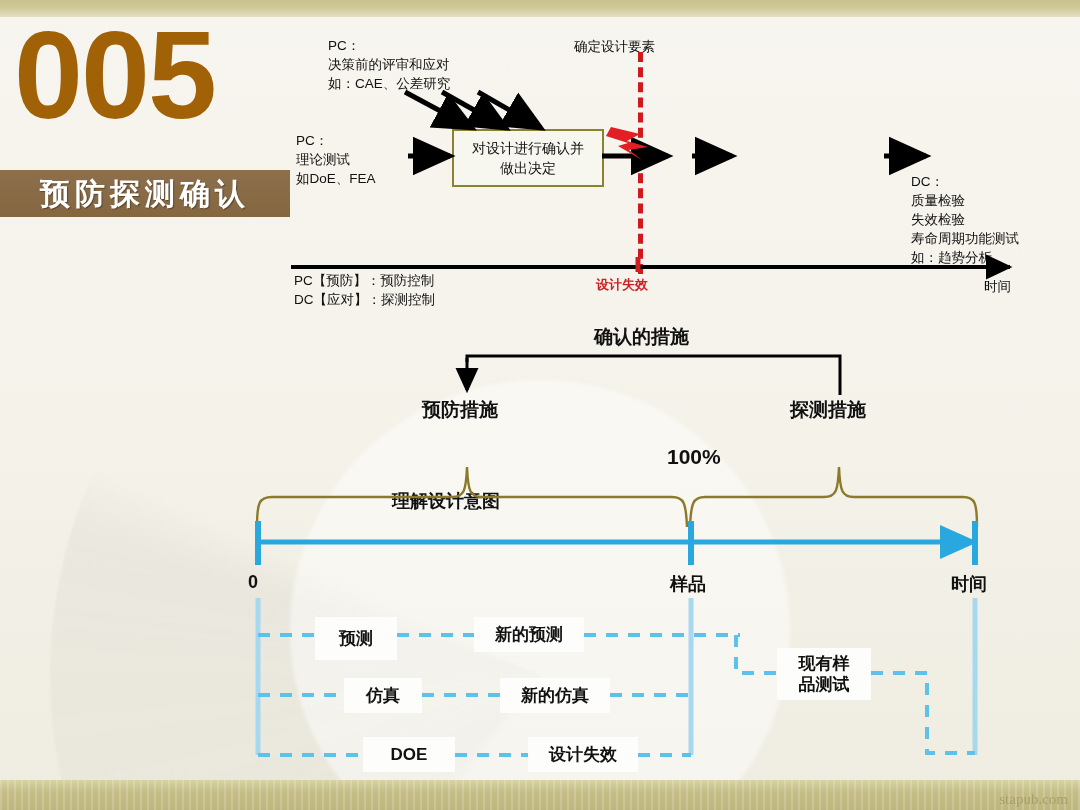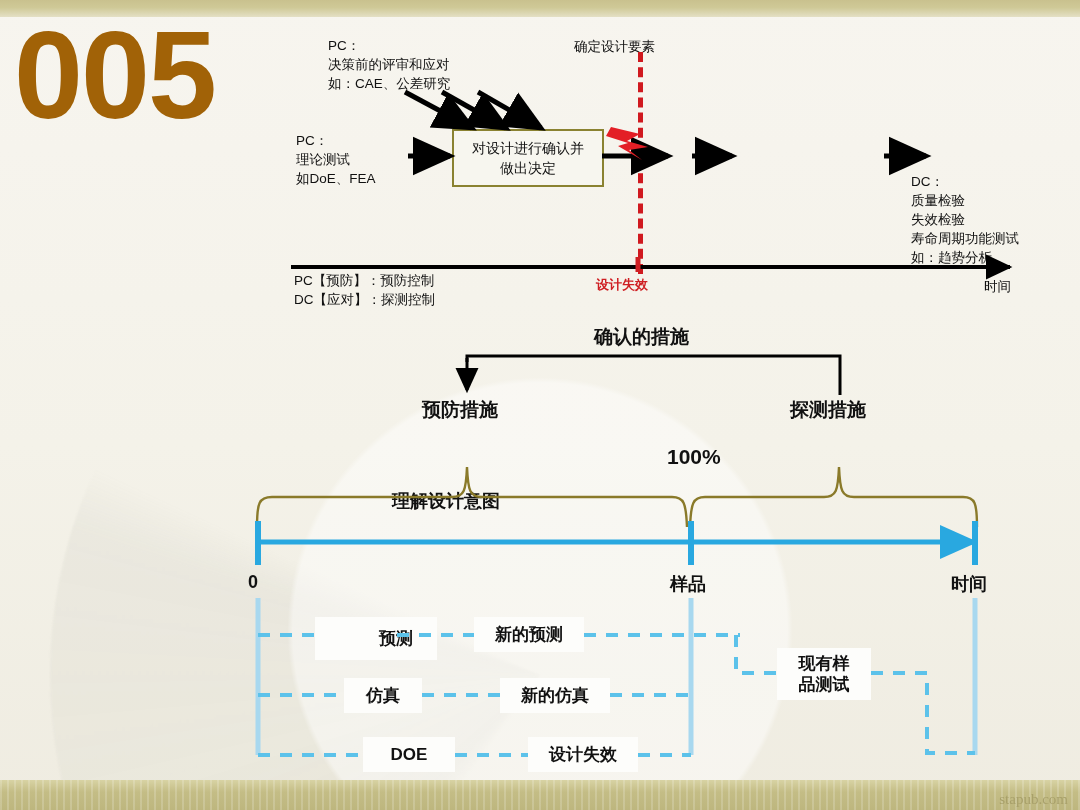--- a/index.html
+++ b/index.html
@@ -72,20 +72,23 @@
 
 <div id="stage">
 
   <div class="bg-base"></div>
   <div class="fan"></div>
   <div class="fan2"></div>
   <div class="bg-topband"></div>
   <div class="bg-botband"></div>
 
   <div class="num005">005</div>
+  <div class="banner">
+    <span>预防探测确认</span>
+  </div>
 
   <div class="tx" style="left:328px;top:36px;">PC：
 决策前的评审和应对
 如：CAE、公差研究</div>
 
   <div class="tx" style="left:296px;top:131px;">PC：
 理论测试
 如DoE、FEA</div>
 
   <div class="tx" style="left:574px;top:37px;">确定设计要素</div>
@@ -114,21 +117,21 @@
   <div class="tx b" style="left:594px;top:327px;font-size:19px;">确认的措施</div>
   <div class="tx b" style="left:422px;top:400px;font-size:19px;">预防措施</div>
   <div class="tx b" style="left:790px;top:400px;font-size:19px;">探测措施</div>
   <div class="tx b" style="left:667px;top:447px;font-size:21px;">100%</div>
   <div class="tx b" style="left:392px;top:492px;font-size:18px;">理解设计意图</div>
 
   <div class="axlabel" style="left:248px;top:572px;">0</div>
   <div class="axlabel" style="left:670px;top:572px;">样品</div>
   <div class="axlabel" style="left:951px;top:572px;">时间</div>
 
-  <div class="wbox" style="left:315px;top:617px;width:82px;height:43px;padding-left:40px;">
+  <div class="wbox" style="left:315px;top:617px;width:82px;height:43px;">
     <span>预测</span>
   </div>
   <div class="wbox" style="left:344px;top:678px;width:78px;height:35px;">
     <span>仿真</span>
   </div>
   <div class="wbox" style="left:363px;top:737px;width:92px;height:35px;">
     <span>DOE</span>
   </div>
 
   <div class="wbox" style="left:474px;top:617px;width:110px;height:35px;">

